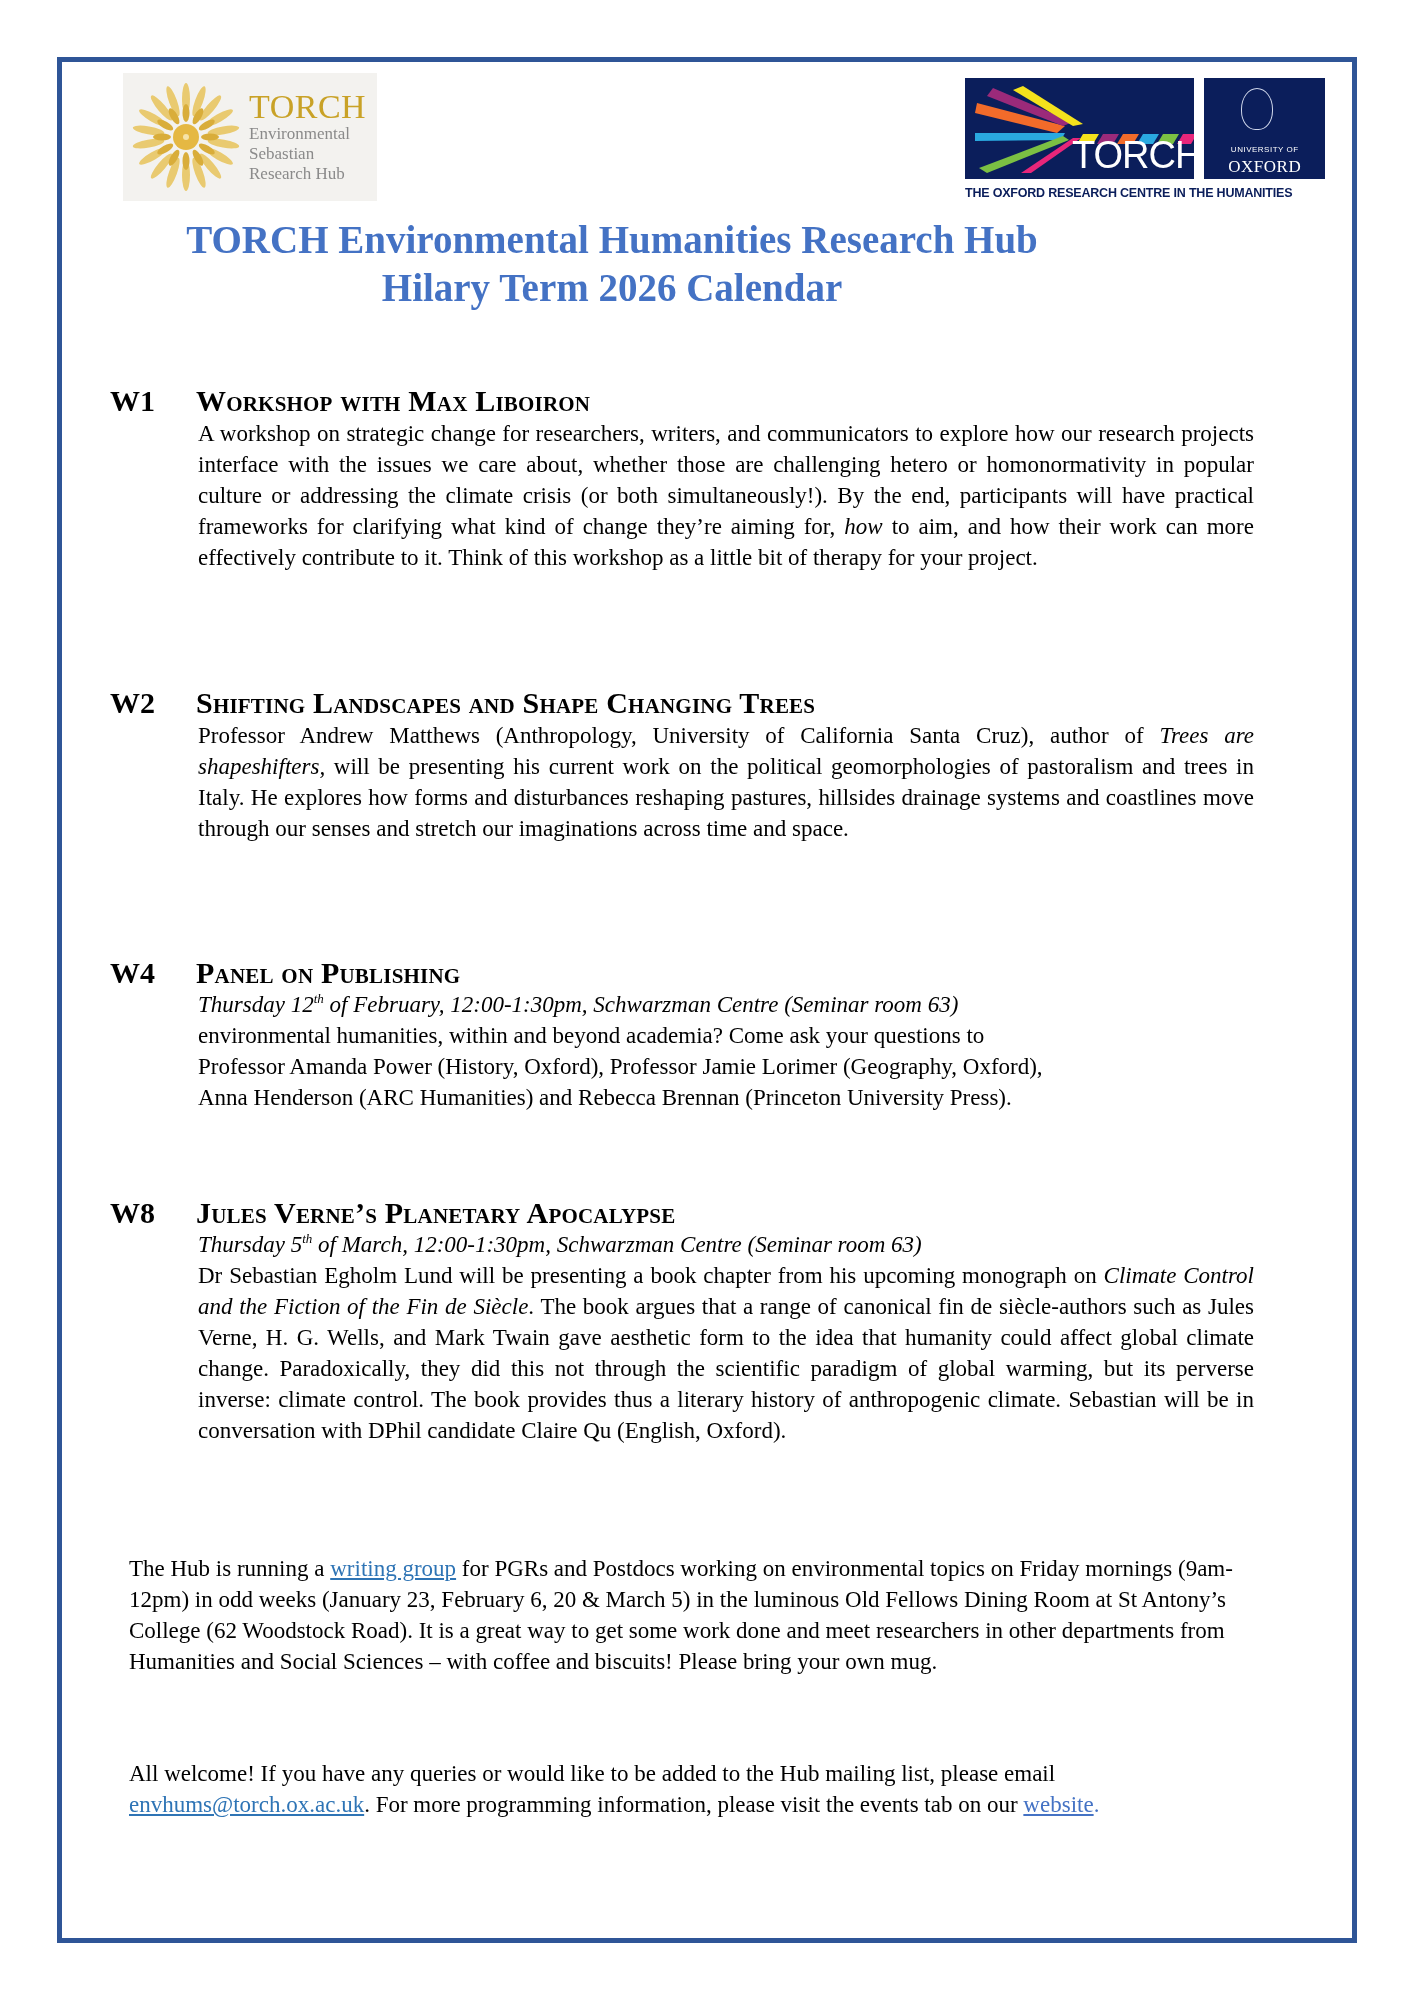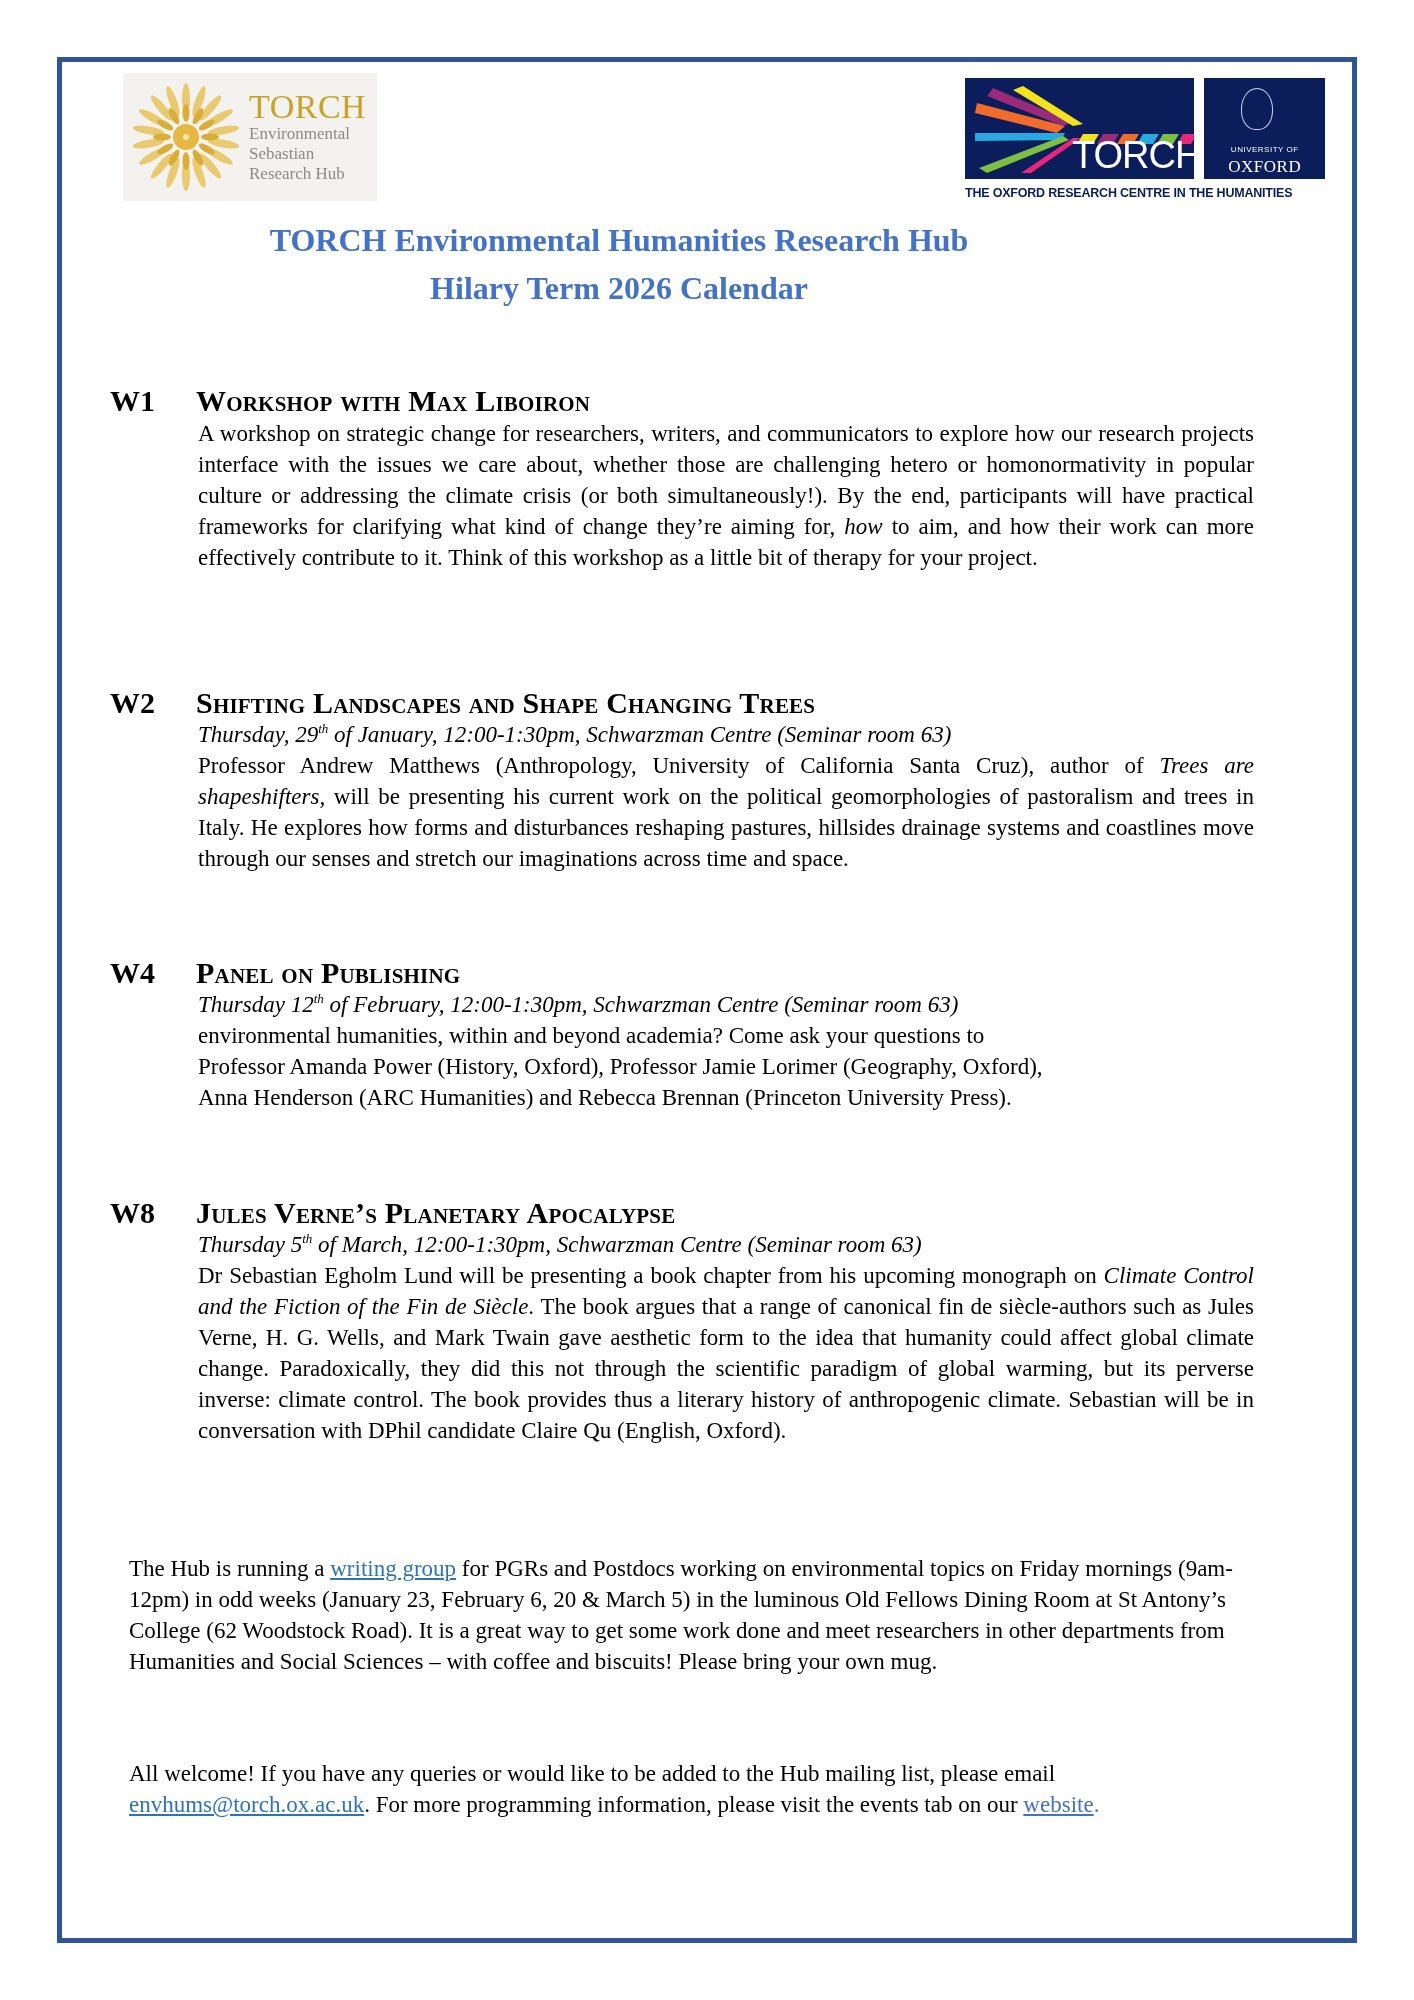--- a/index.html
+++ b/index.html
@@ -20,21 +20,21 @@
   .torch-word { position: absolute; left: 107px; top: 56px; color: #fff; font-family: "Liberation Sans", sans-serif;
                 font-size: 38px; letter-spacing: -1px; }
   .oxford-box { width: 124px; height: 101px; background: #0b1e5b; position: relative; text-align: center; color: #fff; }
   .oxford-box .u { font-family: "Liberation Sans", sans-serif; font-size: 8px; position: absolute; top: 67px; left: 0; right: 0; letter-spacing: 0.5px; }
   .oxford-box .o { font-size: 17px; position: absolute; top: 79px; left: 0; right: 0; letter-spacing: 0.5px; }
   .crest { position: absolute; left: 37px; top: 10px; width: 30px; height: 40px; border: 1.5px solid #cfd6ea; border-radius: 50% 50% 45% 45%; }
   .lr-caption { font-family: "Liberation Sans", sans-serif; font-size: 12.5px; color: #0b1e5b; margin-top: 7px;
                 letter-spacing: -0.2px; font-weight: bold; white-space: nowrap; }
   
   .title { position: absolute; left: 0; width: 1224px; text-align: center; color: #4472c4;
-           font-weight: bold; font-size: 32px; line-height: 44px; padding-left: 7px; }
+           font-weight: bold; font-size: 39px; line-height: 44px; }
   .title.l1 { top: 218px; }
   .title.l2 { top: 266px; }
   
   .event { position: absolute; left: 110px; width: 1160px; }
   .ev-week { position: absolute; left: 0; top: 0; font-weight: bold; font-size: 30px; line-height: 34px; }
   .ev-title { margin-left: 86px; font-weight: bold; font-size: 30px; line-height: 34px; font-variant: small-caps; letter-spacing: 0.2px; }
   .ev-meta { margin-left: 88px; font-style: italic; font-size: 23px; line-height: 30px; }
   .ev-meta sup { font-size: 13px; line-height: 0; }
   .ev-body { margin-left: 88px; font-size: 23px; line-height: 31px; text-align: justify; width: 1056px; }
   .ev-body i { font-style: italic; }
@@ -130,21 +130,20 @@
 
 <div class="event" style="top:384px">
   <div class="ev-week">W1</div>
   <div class="ev-title">Workshop with Max Liboiron</div>
   <div class="ev-body"><span>A workshop on strategic change for researchers, writers, and communicators to explore how our research projects interface with the issues we care about, whether those are challenging hetero or homonormativity in popular culture or addressing the climate crisis (or both simultaneously!). By the end, participants will have practical frameworks for clarifying what kind of change they’re aiming for, </span><i>how</i><span> to aim, and how their work can more effectively contribute to it. Think of this workshop as a little bit of therapy for your project.</span></div>
 </div>
 
 <div class="event" style="top:686px">
   <div class="ev-week">W2</div>
   <div class="ev-title">Shifting Landscapes and Shape Changing Trees</div>
-  <div class="ev-meta"><span>Thursday, 29</span><sup>th</sup><span> of January, 12:00-1:30pm, Schwarzman Centre (Seminar room 63)</span></div>
   <div class="ev-body"><span>Professor Andrew Matthews (Anthropology, University of California Santa Cruz), author of </span><i>Trees are shapeshifters,</i><span> will be presenting his current work on the political geomorphologies of pastoralism and trees in Italy. He explores how forms and disturbances reshaping pastures, hillsides drainage systems and coastlines move through our senses and stretch our imaginations across time and space.</span></div>
 </div>
 
 <div class="event" style="top:956px">
   <div class="ev-week">W4</div>
   <div class="ev-title">Panel on Publishing</div>
   <div class="ev-meta"><span>Thursday 12</span><sup>th</sup><span> of February, 12:00-1:30pm, Schwarzman Centre (Seminar room 63)</span></div>
   <div class="ev-body" style="text-align:left">
     <div>environmental humanities, within and beyond academia? Come ask your questions to</div>
     <div>Professor Amanda Power (History, Oxford), Professor Jamie Lorimer (Geography, Oxford),</div>

